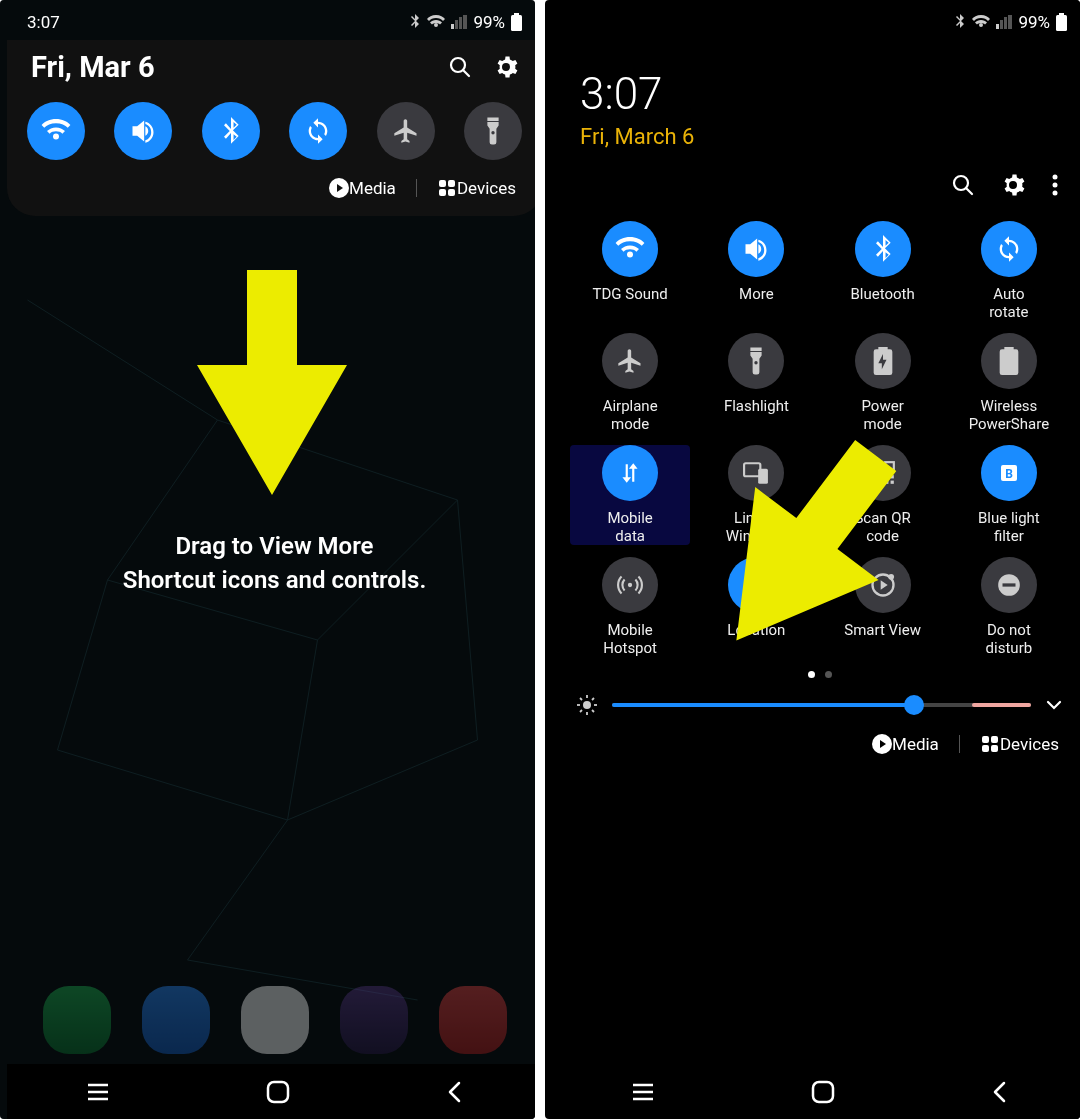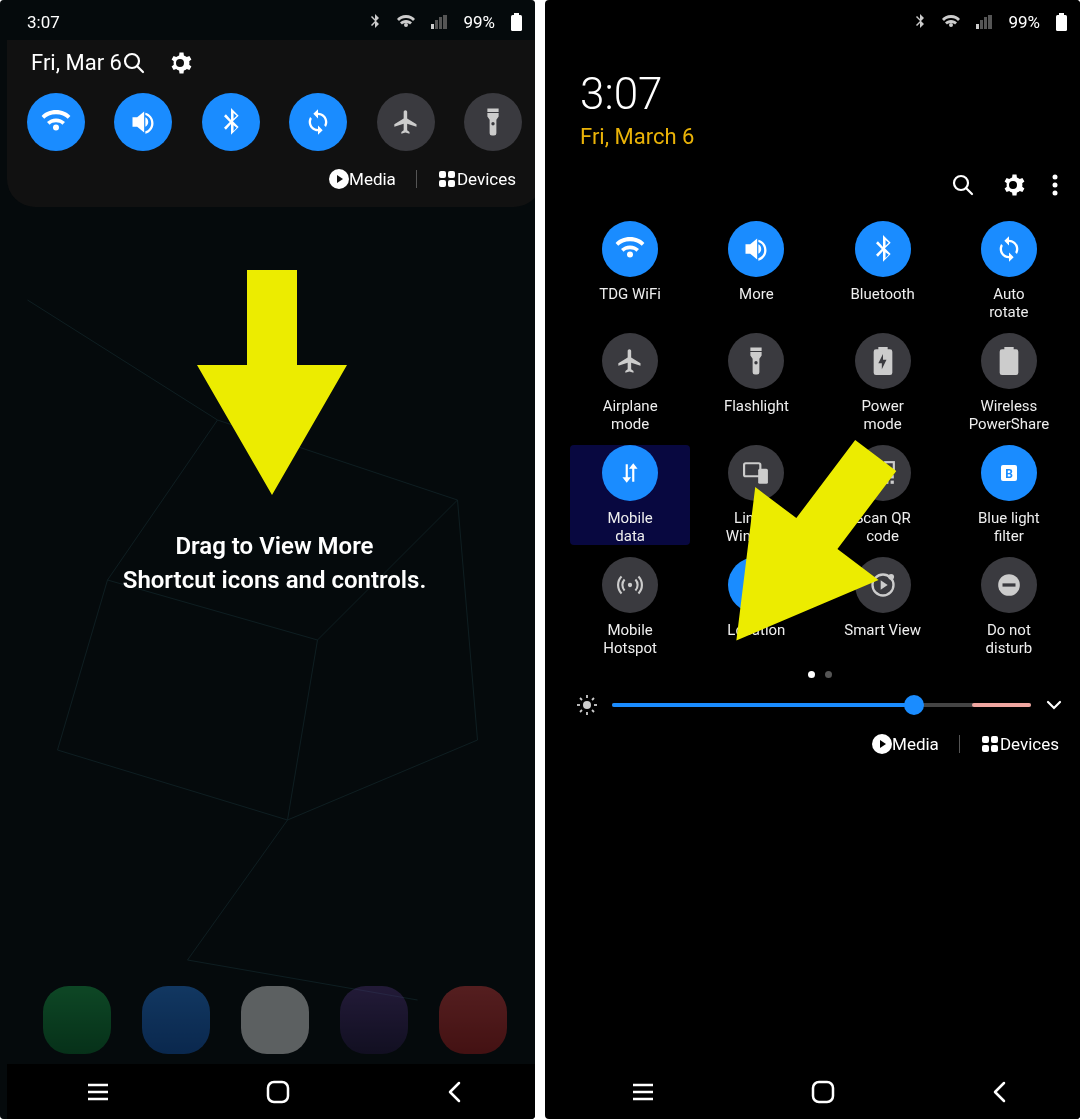--- a/index.html
+++ b/index.html
@@ -38,37 +38,38 @@
   
   .statusbar {
     display: flex;
     justify-content: space-between;
     align-items: center;
     padding: 12px 20px 8px 20px;
     font-size: 17px;
     position: relative;
     z-index: 5;
   }
-  .statusbar .right { display: flex; align-items: center; gap: 16px; }
+  .statusbar .right { display: flex; align-items: center; gap: 6px; }
   .statusbar svg { display: block; }
 
   
   .panelA {
     background: #111;
     border-radius: 0 0 28px 28px;
     padding: 0 18px 18px 18px;
     position: relative;
     z-index: 5;
   }
   .panelA .date-row {
     display: flex;
+    justify-content: space-between;
     align-items: center;
     padding: 10px 6px 18px 6px;
-    font-size: 22px;
-    font-weight: 400;
+    font-size: 29px;
+    font-weight: 700;
   }
   .panelA .date-row .icons { display: flex; gap: 22px; }
 
   .quick-row {
     display: flex;
     justify-content: space-between;
     padding: 0 2px 14px 2px;
   }
   .qs-btn {
     width: 58px; height: 58px;
@@ -427,21 +428,21 @@
         </svg>
     </div>
 
     <div class="qs-grid" id="qs-grid">
         <div class="qs-item">
           <div class="qs-btn qs-on">
             <svg width="30" height="24" viewBox="0 0 24 20">
               <path fill="#fff" d="M12 17a2.5 2.5 0 100-5 2.5 2.5 0 000 5zm0-17C7 0 2.5 2 0 5l2.2 2.2C4.2 5 7.8 3.5 12 3.5s7.8 1.5 9.8 3.7L24 5C21.5 2 17 0 12 0zm0 7c-3 0-5.6 1.2-7.5 3l2.2 2.2C8 11 9.9 10.3 12 10.3s4 .7 5.3 1.9l2.2-2.2C17.6 8.2 15 7 12 7z"></path>
             </svg>
           </div>
-          <div class="label">TDG WiFi</div>
+          <div class="label">TDG Sound</div>
         </div>
         <div class="qs-item">
           <div class="qs-btn qs-on">
             <svg width="28" height="26" viewBox="0 0 24 22">
               <path fill="#fff" d="M3 7v8h4l6 5V2L7 7H3zm13.5 4c0-1.8-1-3.3-2.5-4v8c1.5-.7 2.5-2.2 2.5-4zm-2.5-8v2.1c3 .9 5 3.6 5 6.9s-2 6-5 6.9V21c4-.9 7-4.5 7-9s-3-8.1-7-9z"></path>
             </svg>
           </div>
           <div class="label">More</div>
         </div>
         <div class="qs-item">

